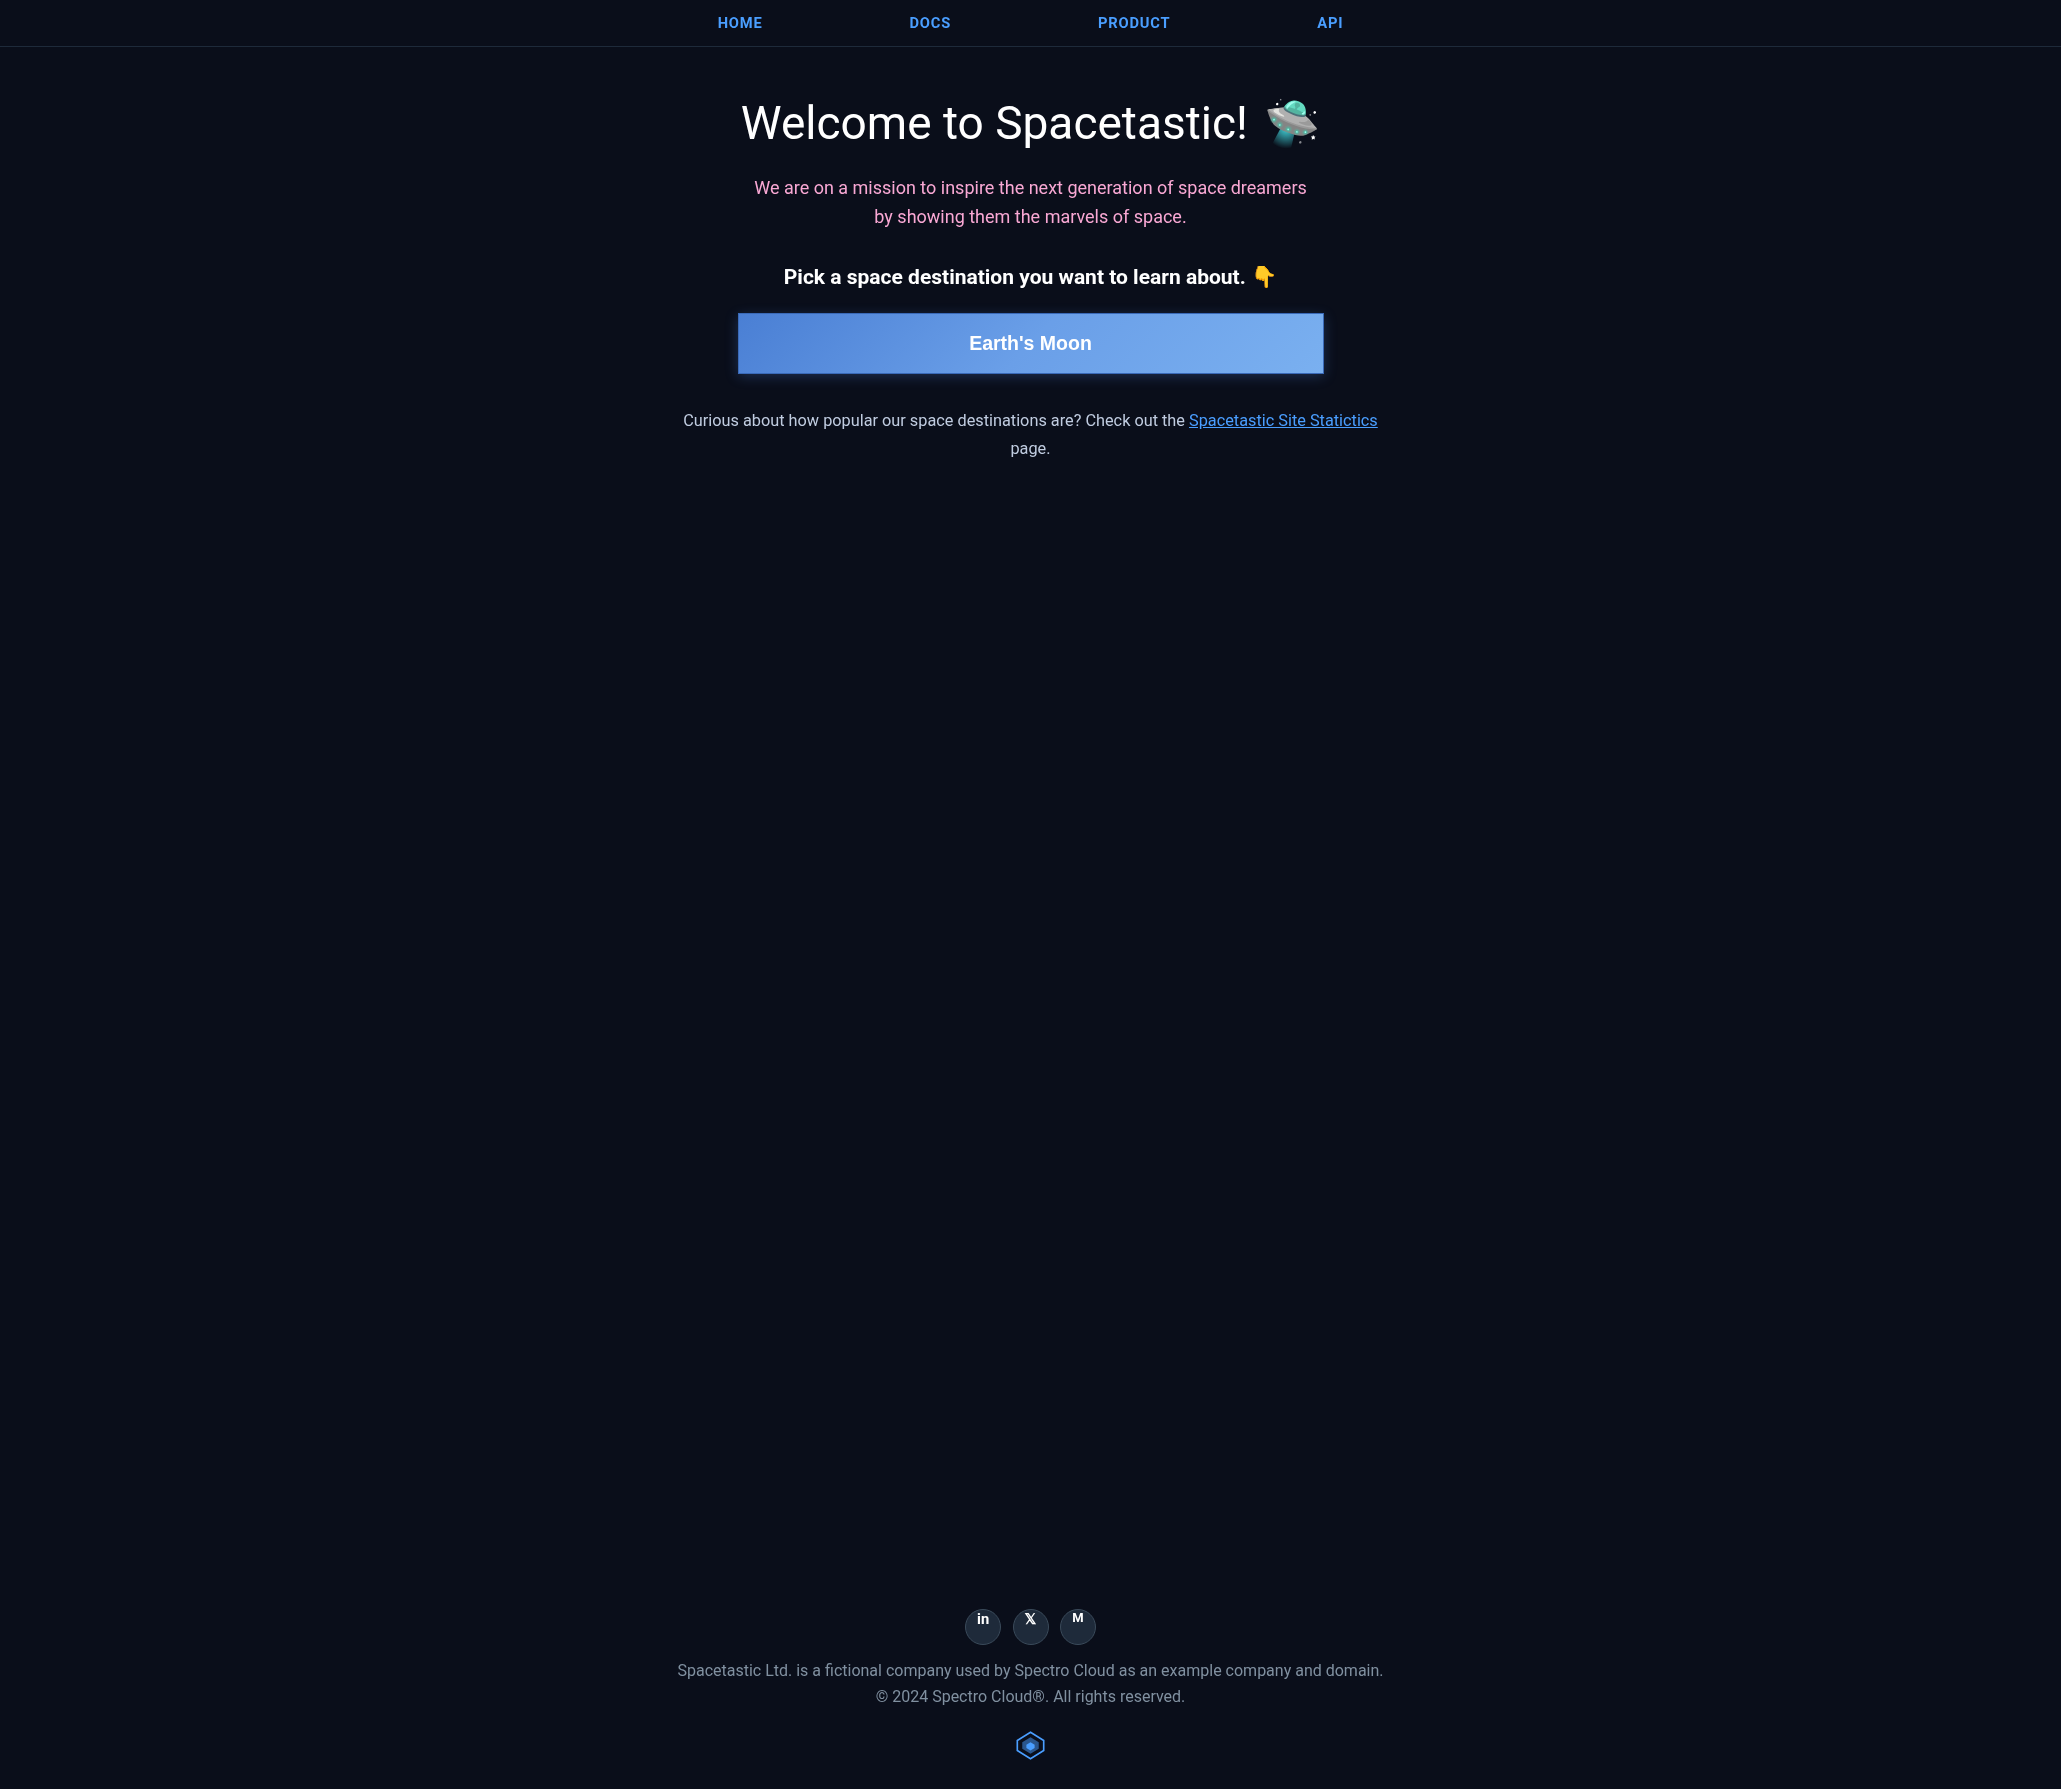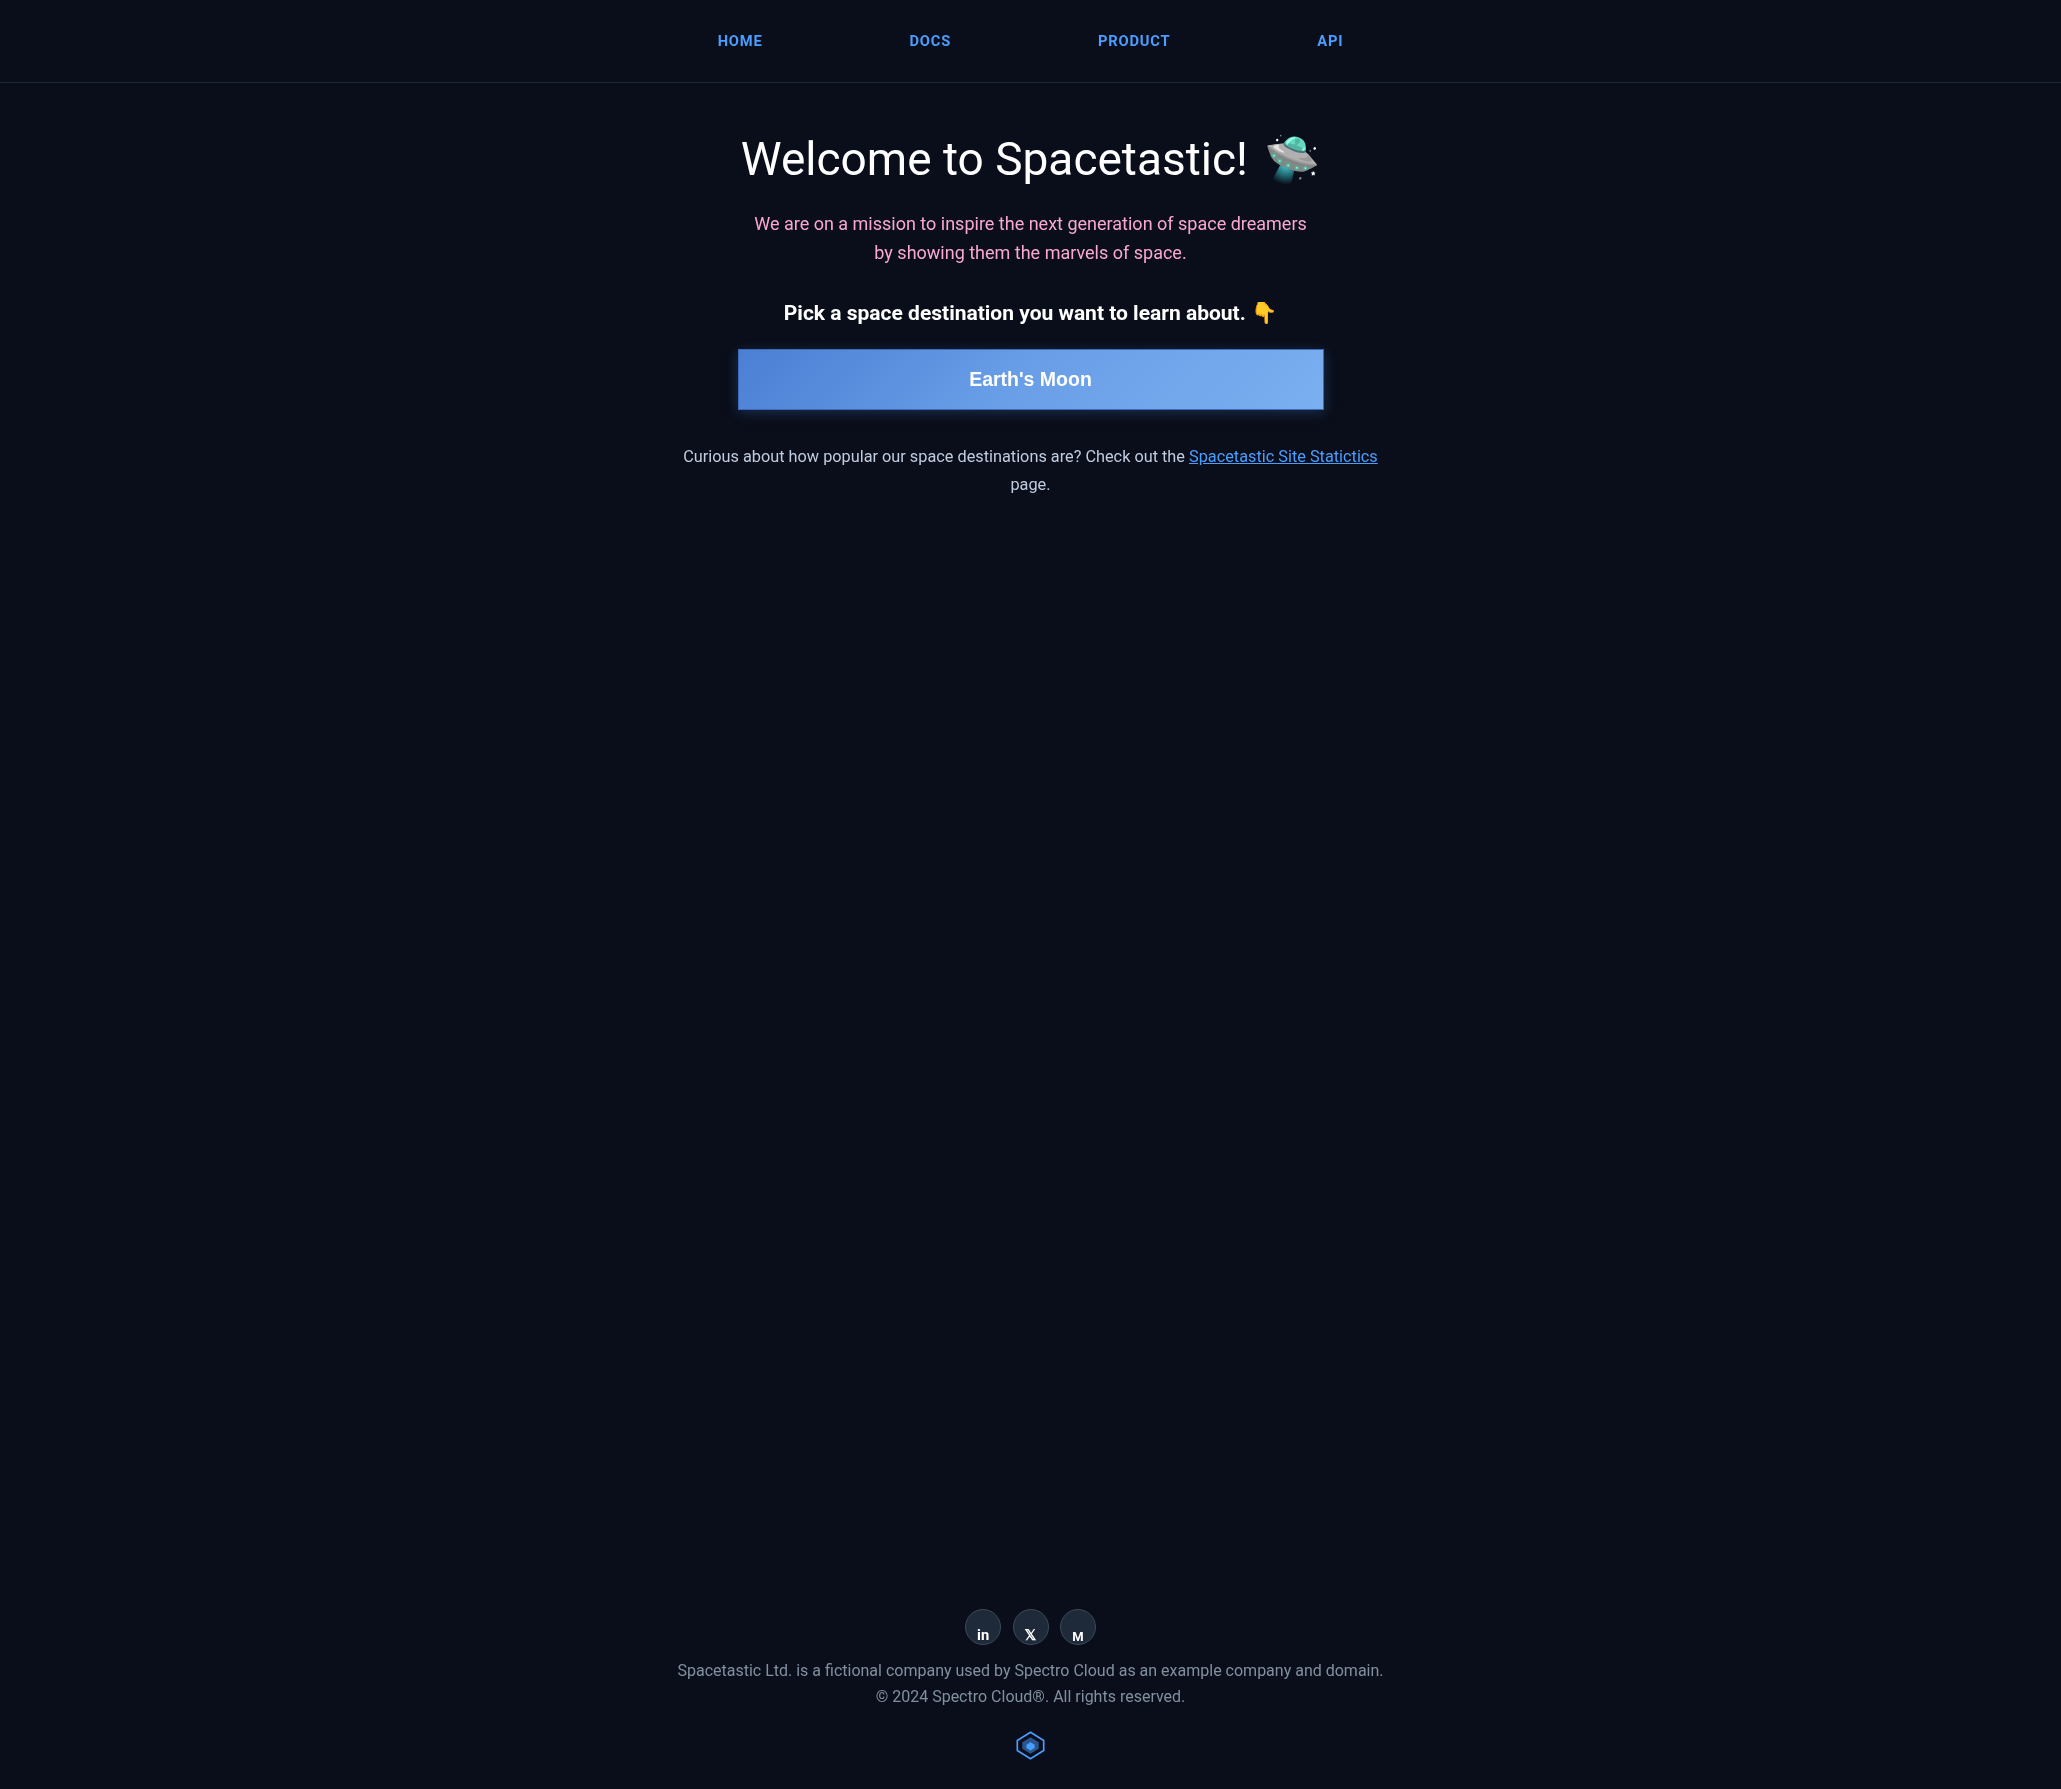--- a/index.html
+++ b/index.html
@@ -14,21 +14,21 @@
       font-family: -apple-system, BlinkMacSystemFont, 'Segoe UI', Roboto, sans-serif;
       min-height: 100vh;
       display: flex;
       flex-direction: column;
     }
 
     nav {
       display: flex;
       justify-content: center;
       gap: 147px;
-      padding: 32px 0;
+      padding: 14px 0;
       border-bottom: 0.8px solid #1e2a3a;
     }
 
     nav a {
       color: #4a9eff;
       text-decoration: none;
       font-weight: 700;
       font-size: 14.7px;
       letter-spacing: 0.8px;
     }
@@ -122,21 +122,21 @@
       align-items: center;
     }
 
     .social-icon {
       width: 36px;
       height: 36px;
       border-radius: 50%;
       background-color: #1e2a3a;
       border: 1.6px solid #3a4a5a;
       display: flex;
-      align-items: flex-end;
+      align-items: flex-start;
       justify-content: center;
       cursor: pointer;
       color: #ffffff;
       font-size: 14.7px;
       font-weight: 700;
       transition: background 0.2s;
     }
 
     .social-icon.mastodon {
       font-size: 13px;

